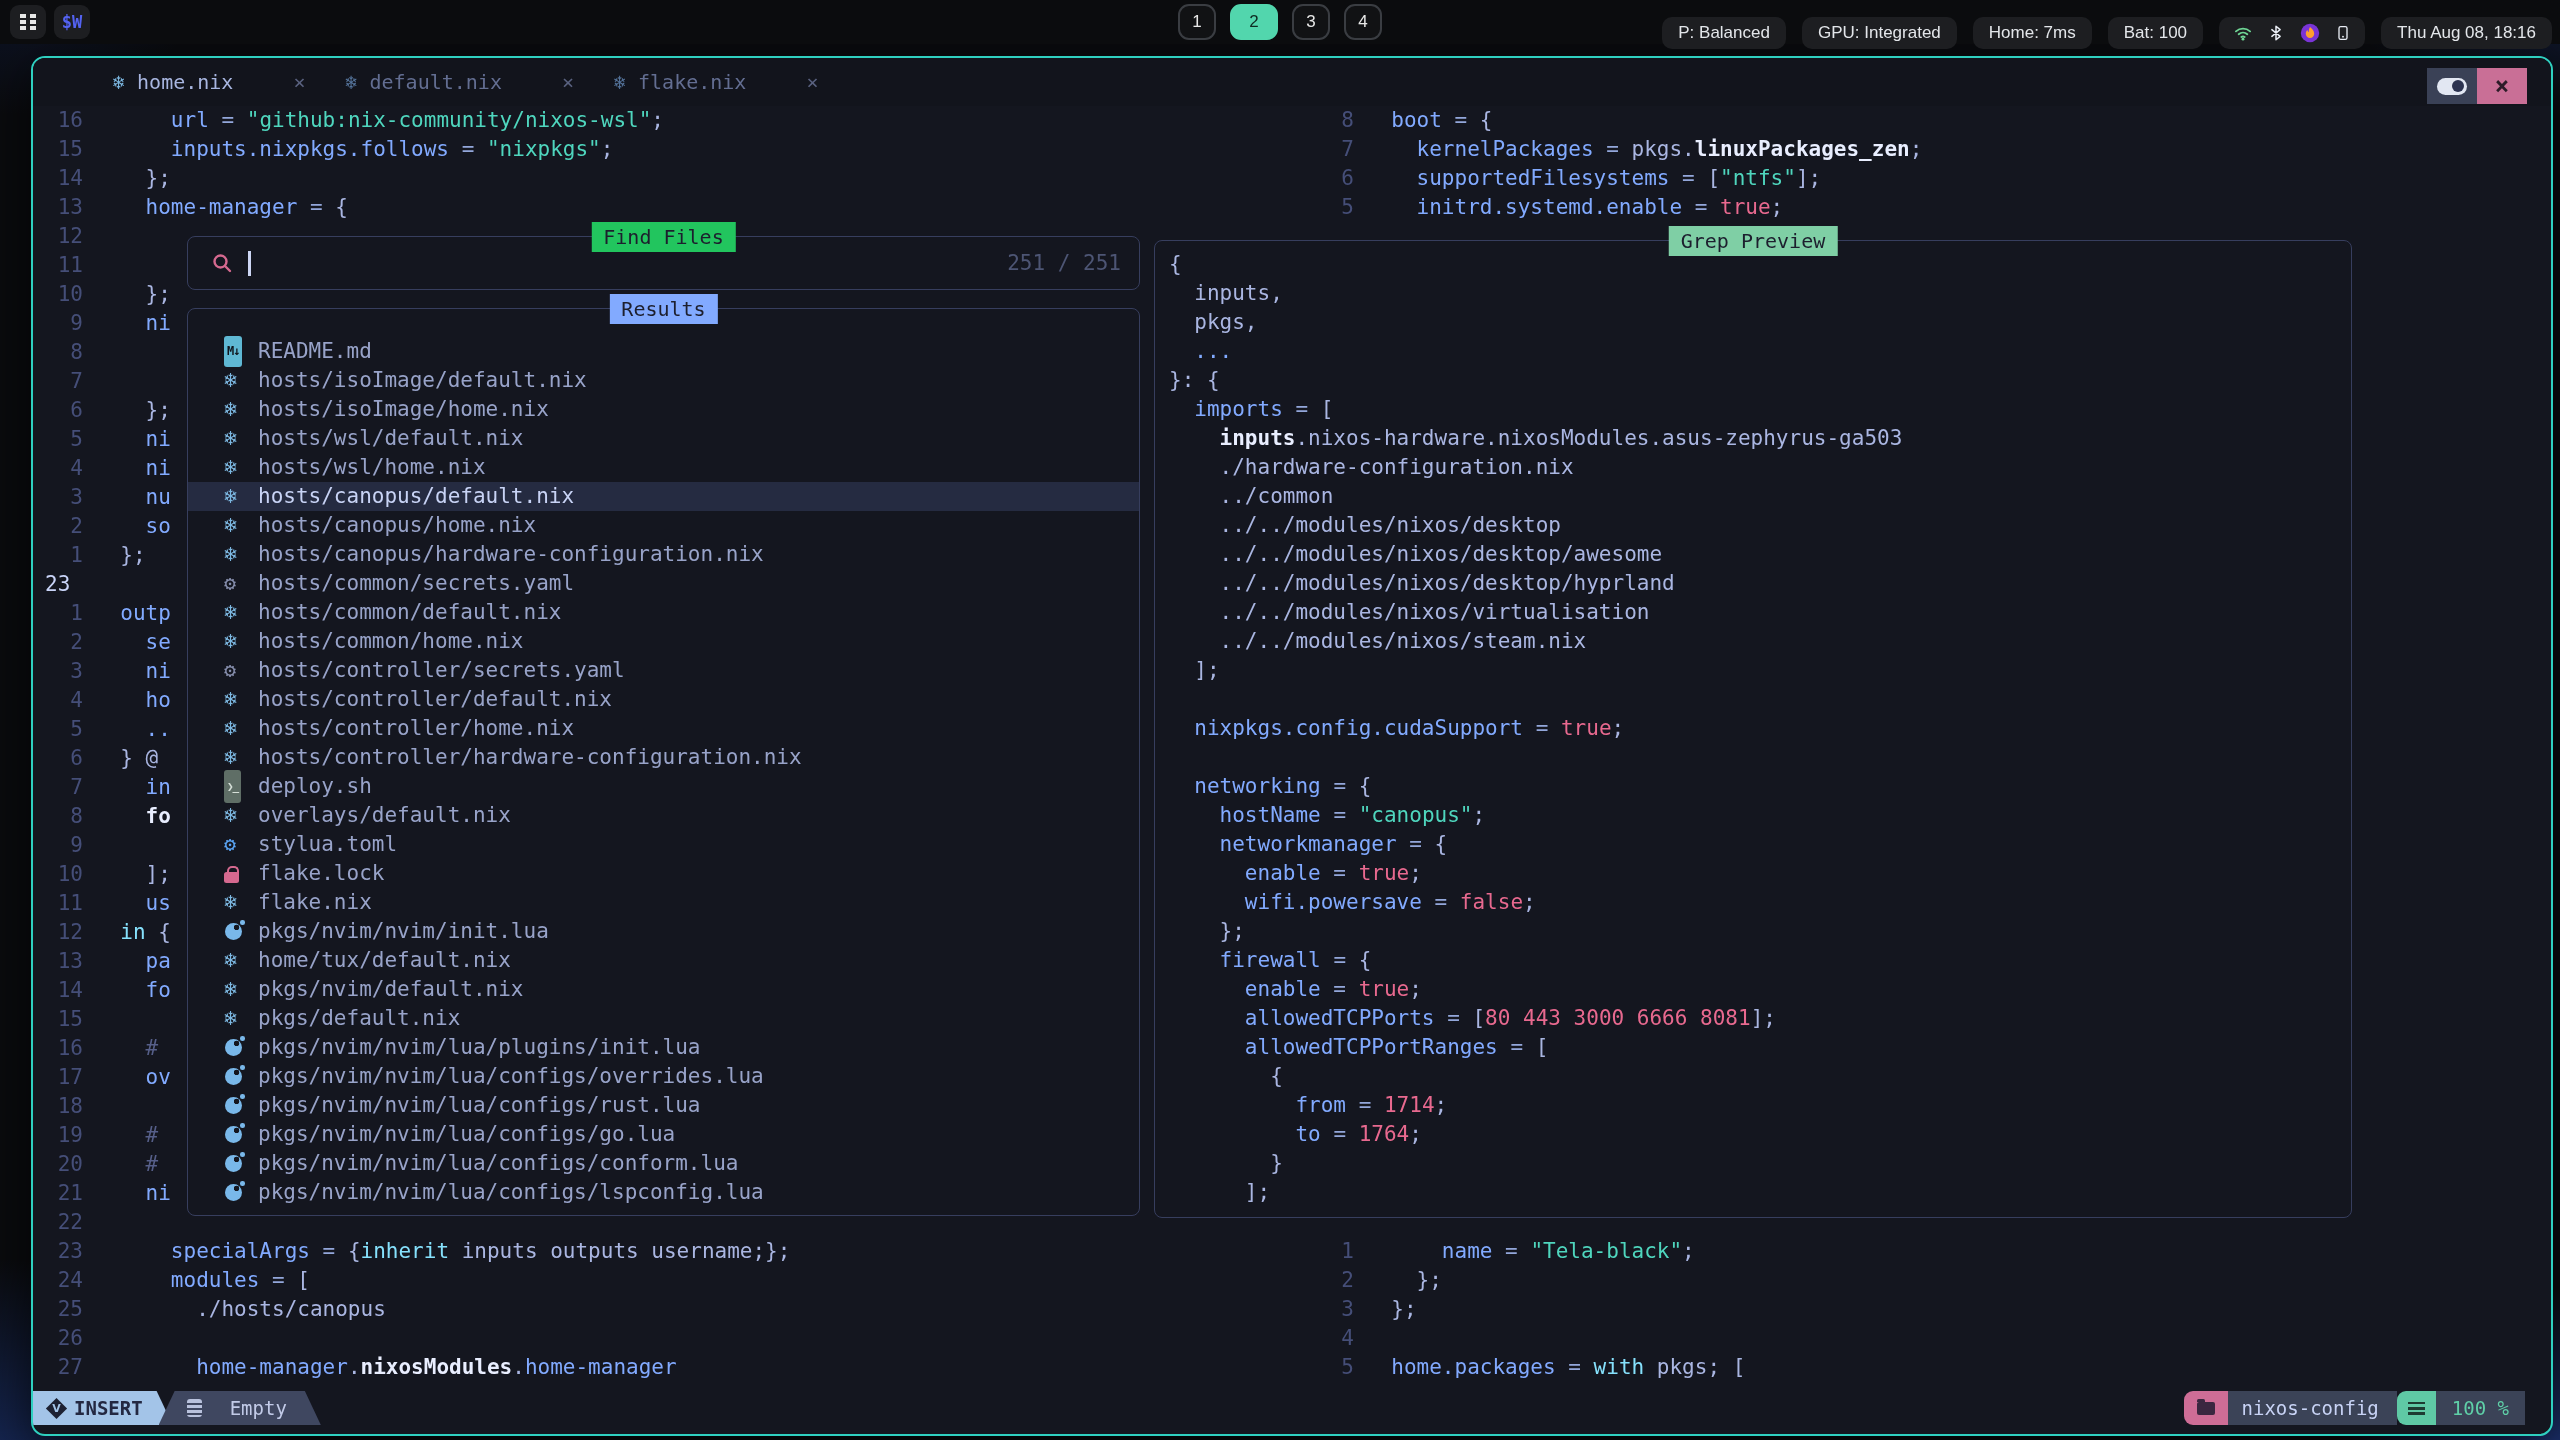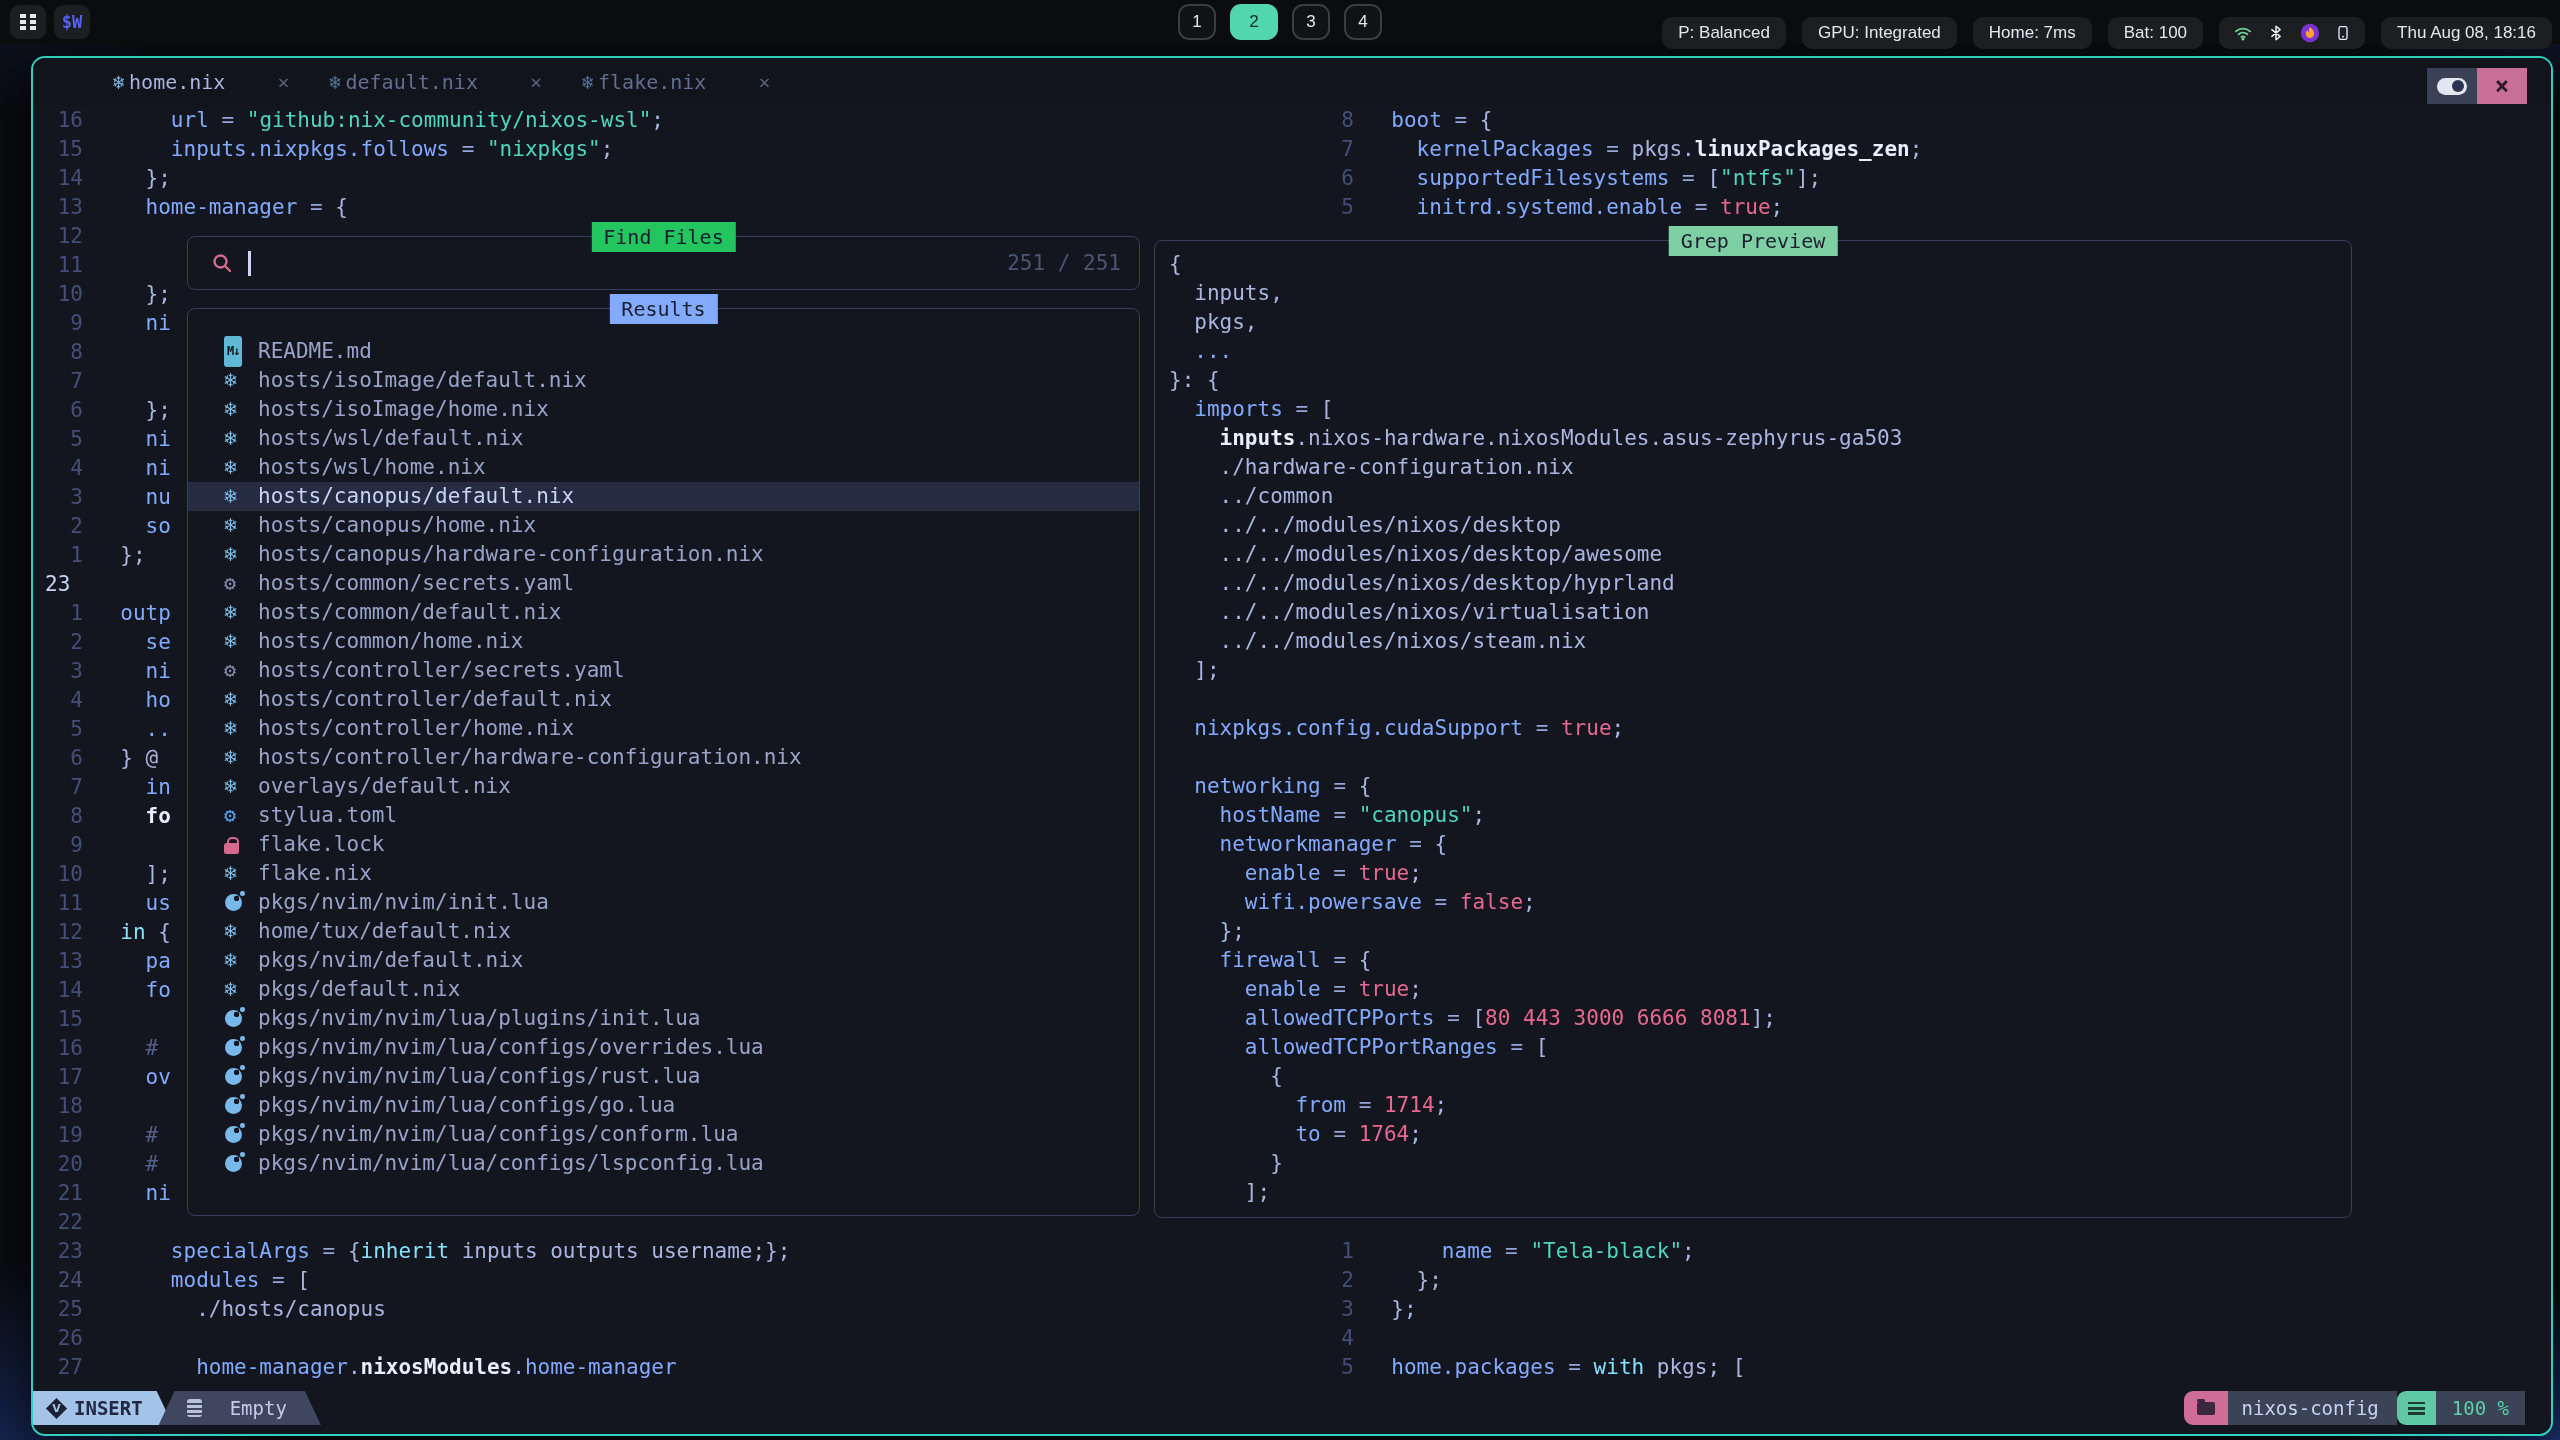--- a/index.html
+++ b/index.html
@@ -28,21 +28,21 @@
   #mods{display:contents;}
   .pill{height:32px;background:#1d1e21;border-radius:10px;display:flex;align-items:center;padding:0 16px;
     color:#e3e6ea;font-size:17px;white-space:nowrap;}
   .pill.tray{gap:14px;padding:0 14px;}
   .pill svg{display:block;}
   
   .window{position:absolute;left:31px;top:56px;width:2518px;height:1376px;background:#14161f;
     border:2px solid #2fd0c0;border-radius:14px;box-sizing:content-box;overflow:hidden;z-index:2;
     box-shadow:0 14px 50px rgba(0,0,0,.65);}
   .tabbar{position:absolute;left:0;top:0;right:0;height:48px;background:#12141c;display:flex;align-items:center;padding-left:60px;}
-  .tab{display:flex;align-items:center;gap:4px;padding:0 20px;font-family:"DejaVu Sans Mono",monospace;font-size:20px;color:#636e92;}
+  .tab{display:flex;align-items:center;gap:12px;padding:0 20px;font-family:"DejaVu Sans Mono",monospace;font-size:20px;color:#636e92;}
   .tab .tnix::before{content:"❄";font-size:20px;color:#55749b;}
   .tab.active{color:#a8b6e0;}
   .tab.active .tnix::before{color:#7ebae4;}
   .tab .tx{margin-left:48px;color:#59617f;font-size:20px;}
   .win-controls{position:absolute;right:24px;top:10px;display:flex;height:36px;}
   .btn-toggle{width:50px;background:#3a4156;display:flex;align-items:center;justify-content:center;}
   .toggle-pill{width:30px;height:17px;background:#e2e7f2;border-radius:9px;position:relative;}
   .toggle-pill::before{content:"";position:absolute;right:3px;top:2.5px;width:12px;height:12px;border-radius:50%;background:#2c3350;}
   .btn-close{width:50px;background:#c96f96;color:#2c1b28;display:flex;align-items:center;justify-content:center;
     font-size:24px;font-weight:700;font-family:"DejaVu Sans Mono",monospace;}
@@ -474,20 +474,24 @@
             </div>
             <div class="result-row">
               <span class="ic ic-nix"></span>
               <span class="rname">hosts/controller/home.nix</span>
             </div>
             <div class="result-row">
               <span class="ic ic-nix"></span>
               <span class="rname">hosts/controller/hardware-configuration.nix</span>
             </div>
             <div class="result-row">
+              <span class="ic ic-sh"></span>
+              <span class="rname">deploy.sh</span>
+            </div>
+            <div class="result-row">
               <span class="ic ic-nix"></span>
               <span class="rname">overlays/default.nix</span>
             </div>
             <div class="result-row">
               <span class="ic ic-toml"></span>
               <span class="rname">stylua.toml</span>
             </div>
             <div class="result-row">
               <span class="ic ic-lock"></span>
               <span class="rname">flake.lock</span>

